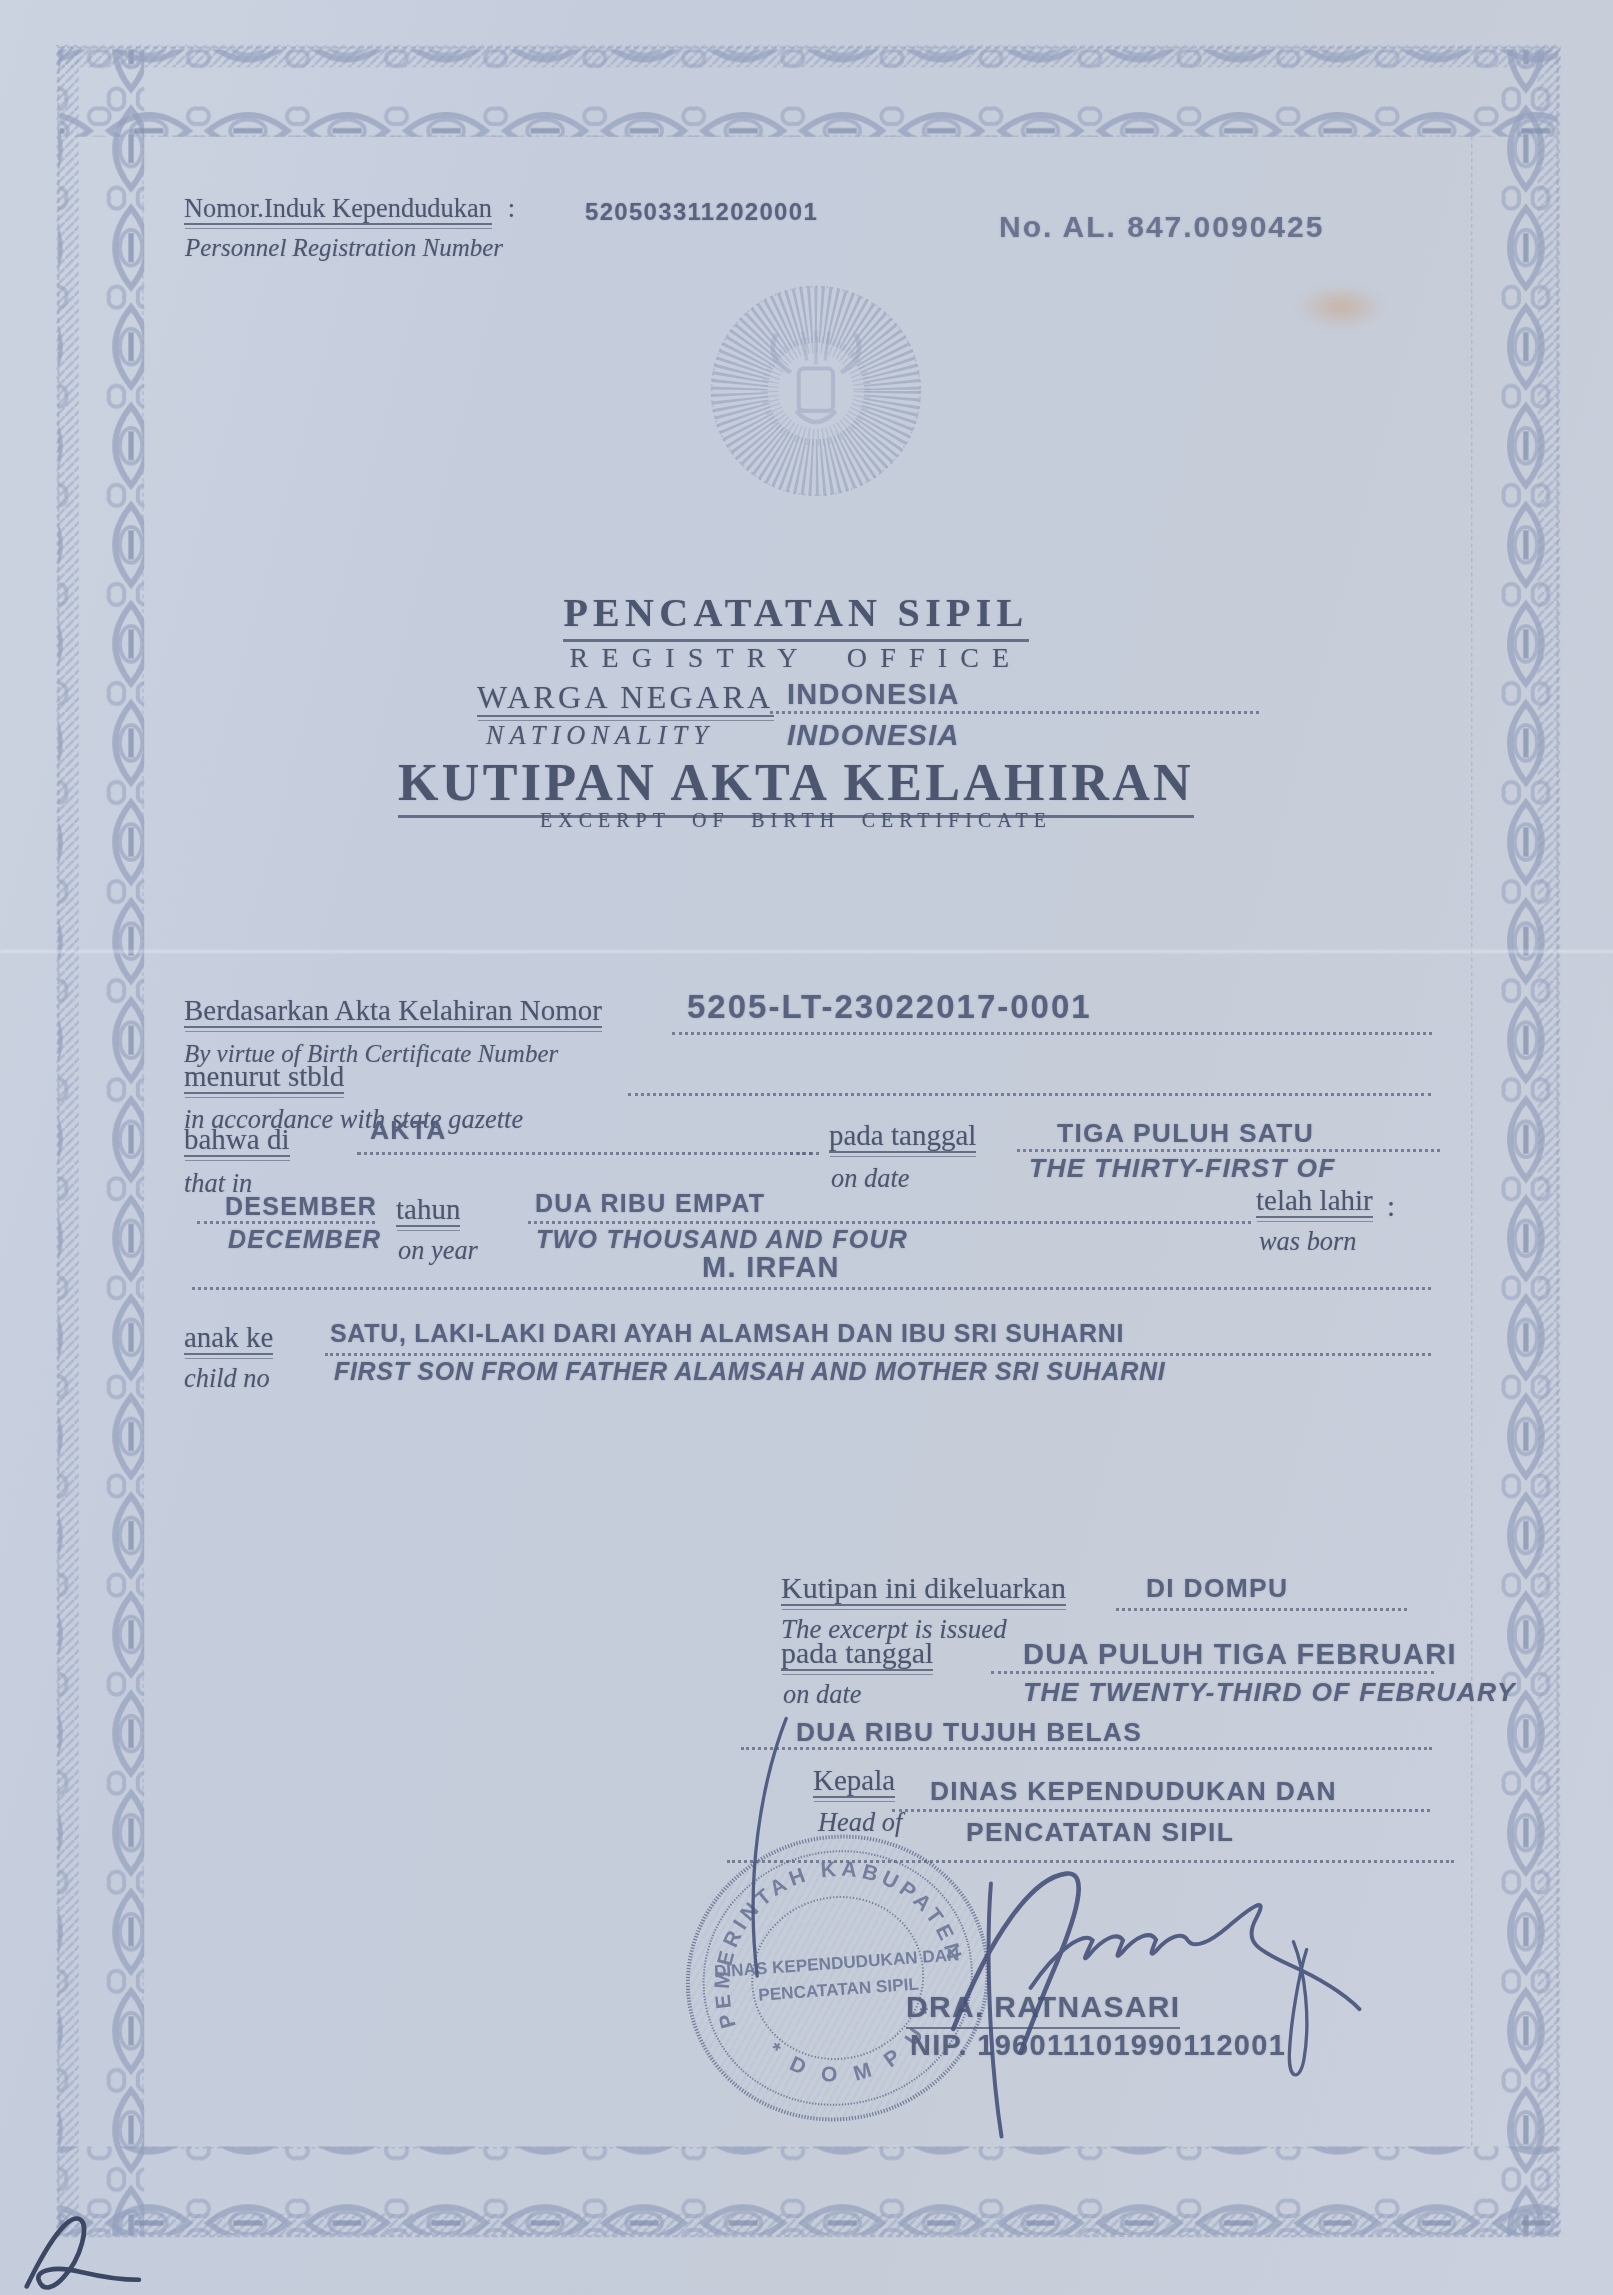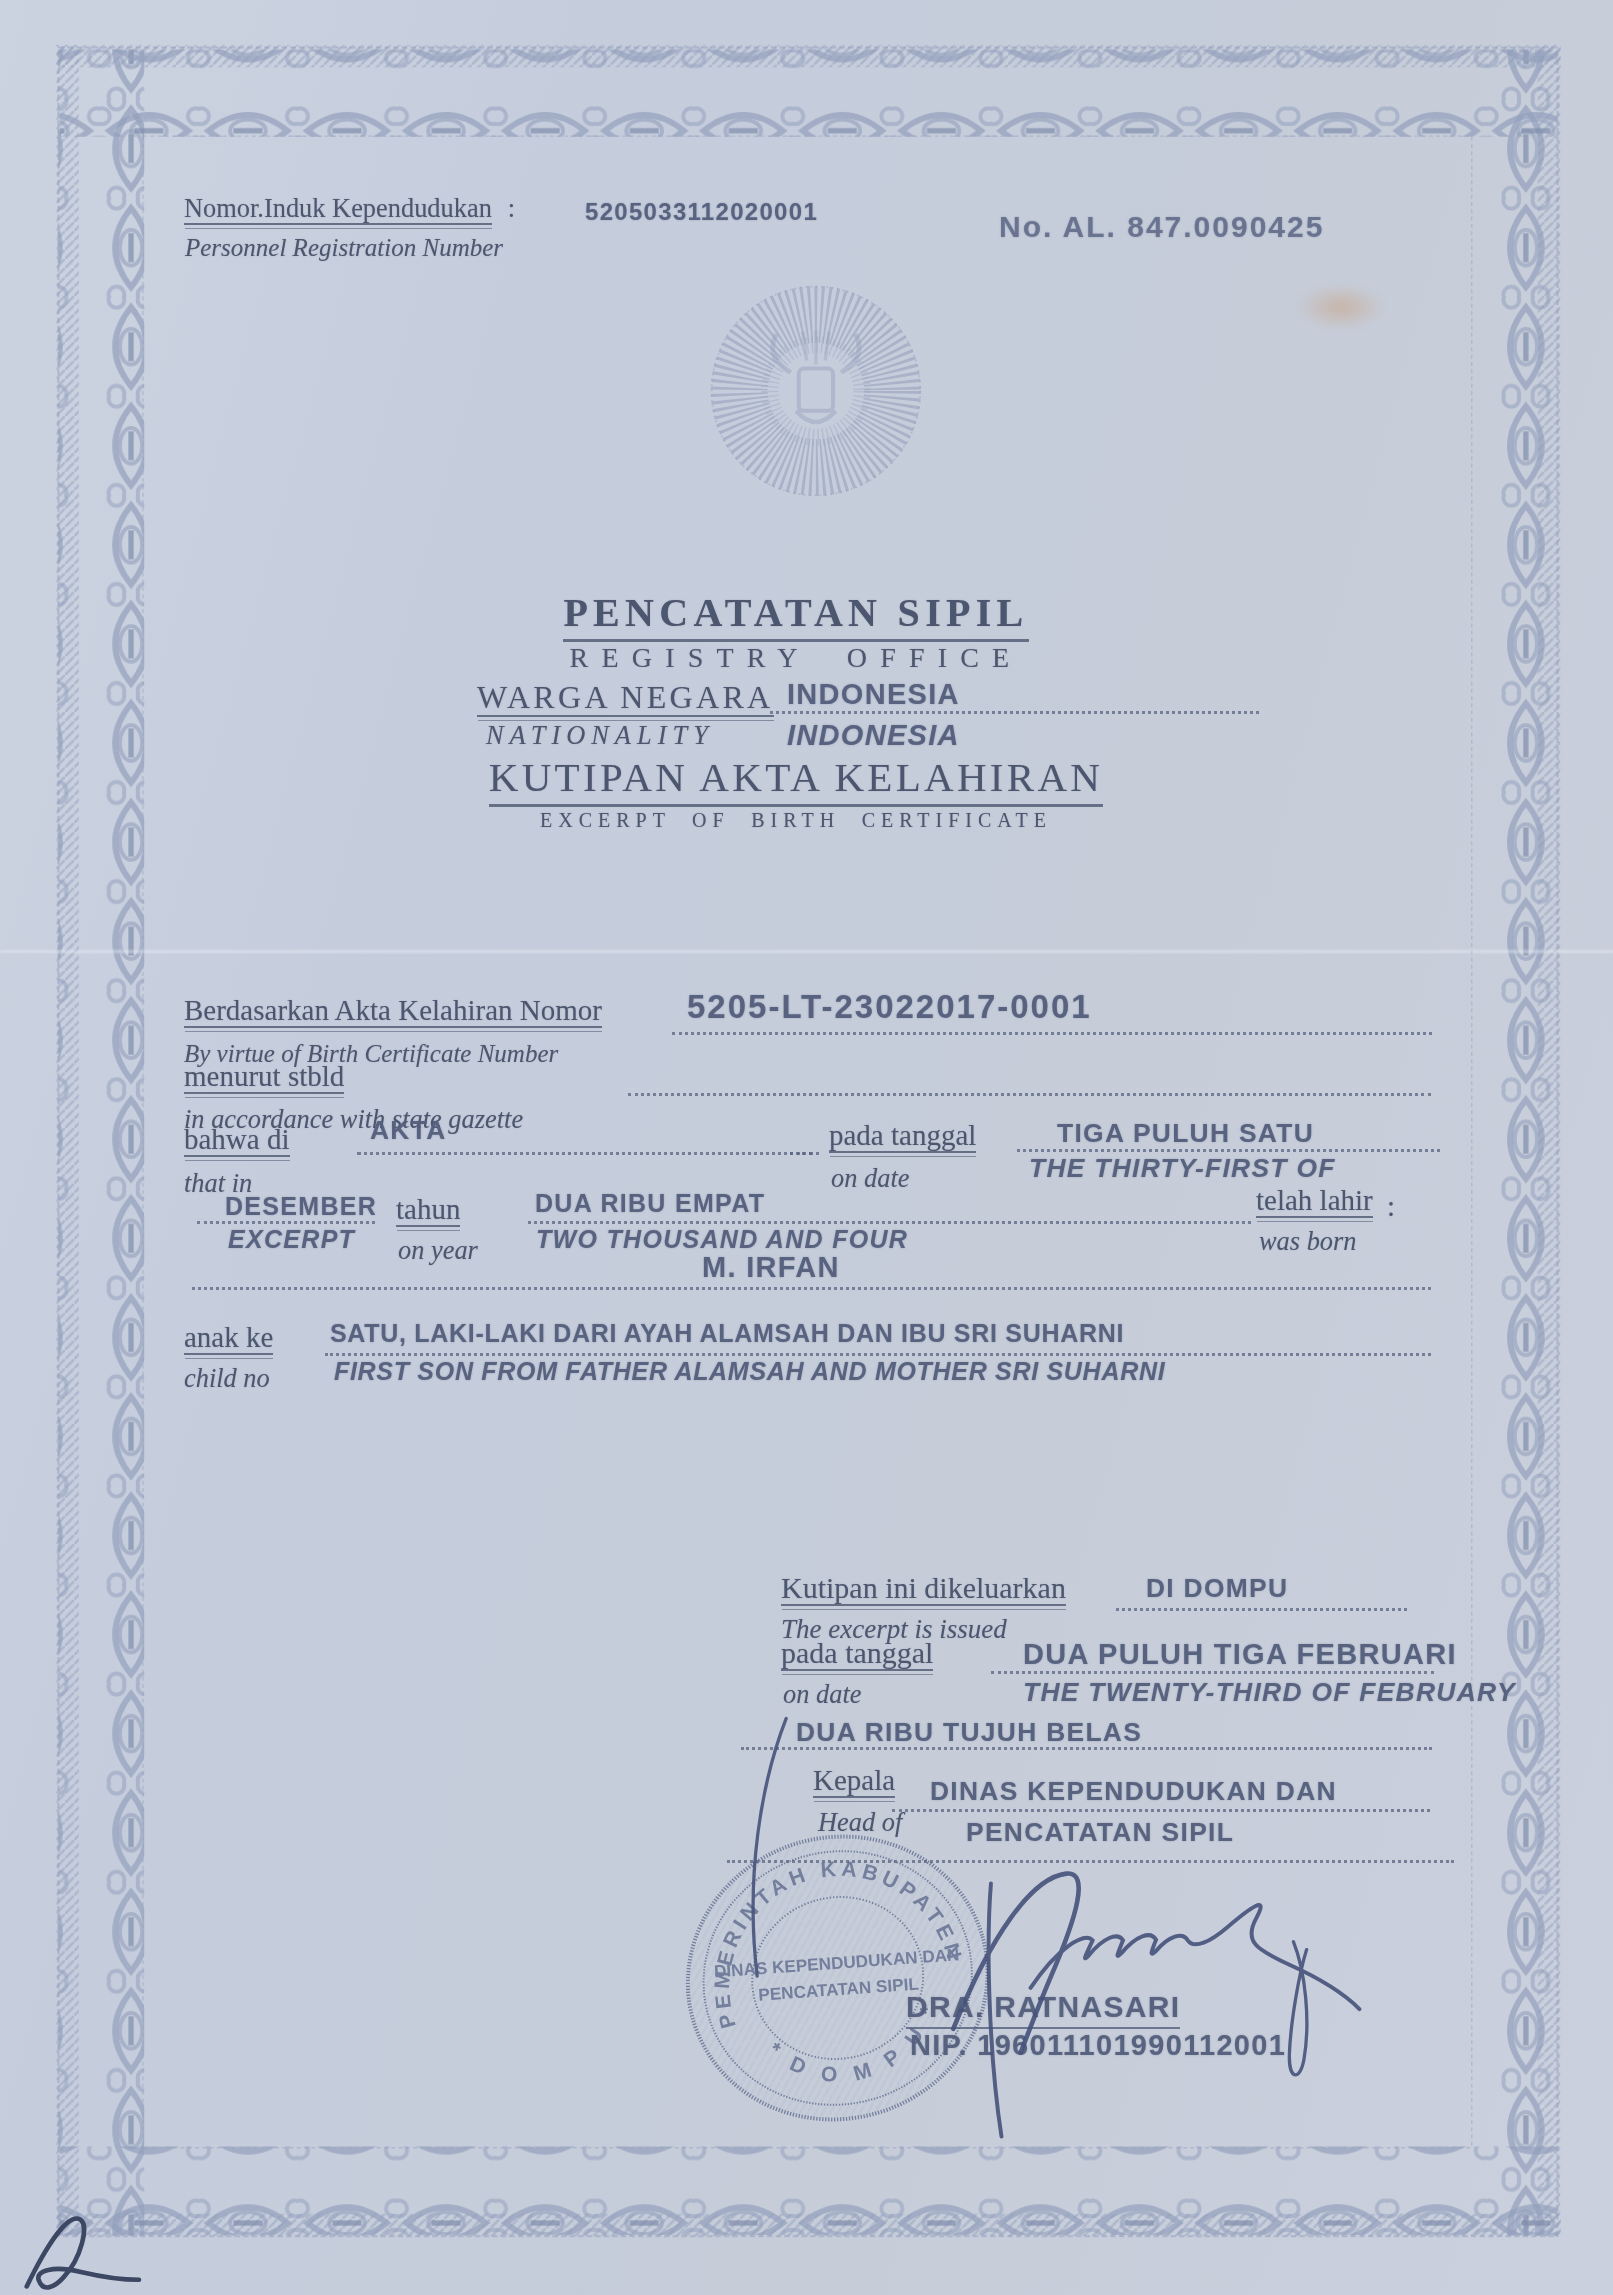--- a/index.html
+++ b/index.html
@@ -113,21 +113,21 @@
   <div class="abs lbl center-wrap" style="top:642px;font-size:28px;letter-spacing:13.2px;word-spacing:17px">REGISTRY OFFICE</div>
 
   <div class="abs lbl" style="left:477px;top:679px;font-size:32px;letter-spacing:3.3px">
     <span class="ul dbl">WARGA NEGARA</span>
   </div>
   <div class="abs dots" style="left:770px;top:711px;width:489px"></div>
   <div class="abs typed" style="left:787px;top:678px;font-size:29px">INDONESIA</div>
   <div class="abs lbl it" style="left:486px;top:720px;font-size:26.4px;letter-spacing:6px">NATIONALITY</div>
   <div class="abs typed it" style="left:787px;top:719px;font-size:29px">INDONESIA</div>
 
-  <div class="abs lbl center-wrap" style="top:753px;font-size:41px;font-weight:normal;letter-spacing:3.3px">
+  <div class="abs lbl center-wrap" style="top:753px;font-size:52px;font-weight:bold;letter-spacing:3.3px">
     <span class="ulh">KUTIPAN AKTA KELAHIRAN</span>
   </div>
   <div class="abs lbl center-wrap" style="top:809px;font-size:20px;letter-spacing:6px;word-spacing:10.6px">EXCERPT OF BIRTH CERTIFICATE</div>
 
   <div class="abs lbl" style="left:184px;top:994px;font-size:29px">
     <span class="ul dbl">Berdasarkan Akta Kelahiran Nomor</span>
   </div>
   <div class="abs dots" style="left:672px;top:1032px;width:760px"></div>
   <div class="abs typed" style="left:687px;top:988px;font-size:33px;letter-spacing:2px">5205-LT-23022017-0001</div>
   <div class="abs lbl it" style="left:184px;top:1040px;font-size:25px">By virtue of Birth Certificate Number</div>
@@ -149,21 +149,21 @@
   <div class="abs lbl" style="left:829px;top:1119px;font-size:29px">
     <span class="ul dbl">pada tanggal</span>
   </div>
   <div class="abs lbl it" style="left:831px;top:1163px;font-size:26.4px">on date</div>
   <div class="abs typed" style="left:1057px;top:1118px;font-size:26.4px">TIGA PULUH SATU</div>
   <div class="abs dots" style="left:1017px;top:1149px;width:423px"></div>
   <div class="abs typed it" style="left:1029px;top:1153px;font-size:26.4px">THE THIRTY-FIRST OF</div>
 
   <div class="abs typed" style="left:225px;top:1192px;font-size:25px">DESEMBER</div>
   <div class="abs dots" style="left:197px;top:1221px;width:178px"></div>
-  <div class="abs typed it" style="left:228px;top:1225px;font-size:25px">EXCERPT</div>
+  <div class="abs typed it" style="left:228px;top:1225px;font-size:25px">DECEMBER</div>
   <div class="abs lbl" style="left:396px;top:1193px;font-size:29px">
     <span class="ul dbl">tahun</span>
   </div>
   <div class="abs lbl it" style="left:398px;top:1235px;font-size:26.4px">on year</div>
   <div class="abs typed" style="left:535px;top:1189px;font-size:25px">DUA RIBU EMPAT</div>
   <div class="abs dots" style="left:528px;top:1221px;width:723px"></div>
   <div class="abs typed it" style="left:536px;top:1225px;font-size:25px">TWO THOUSAND AND FOUR</div>
   <div class="abs lbl" style="left:1256px;top:1184px;font-size:29px">
     <span class="ul dbl">telah lahir</span>
   </div>

